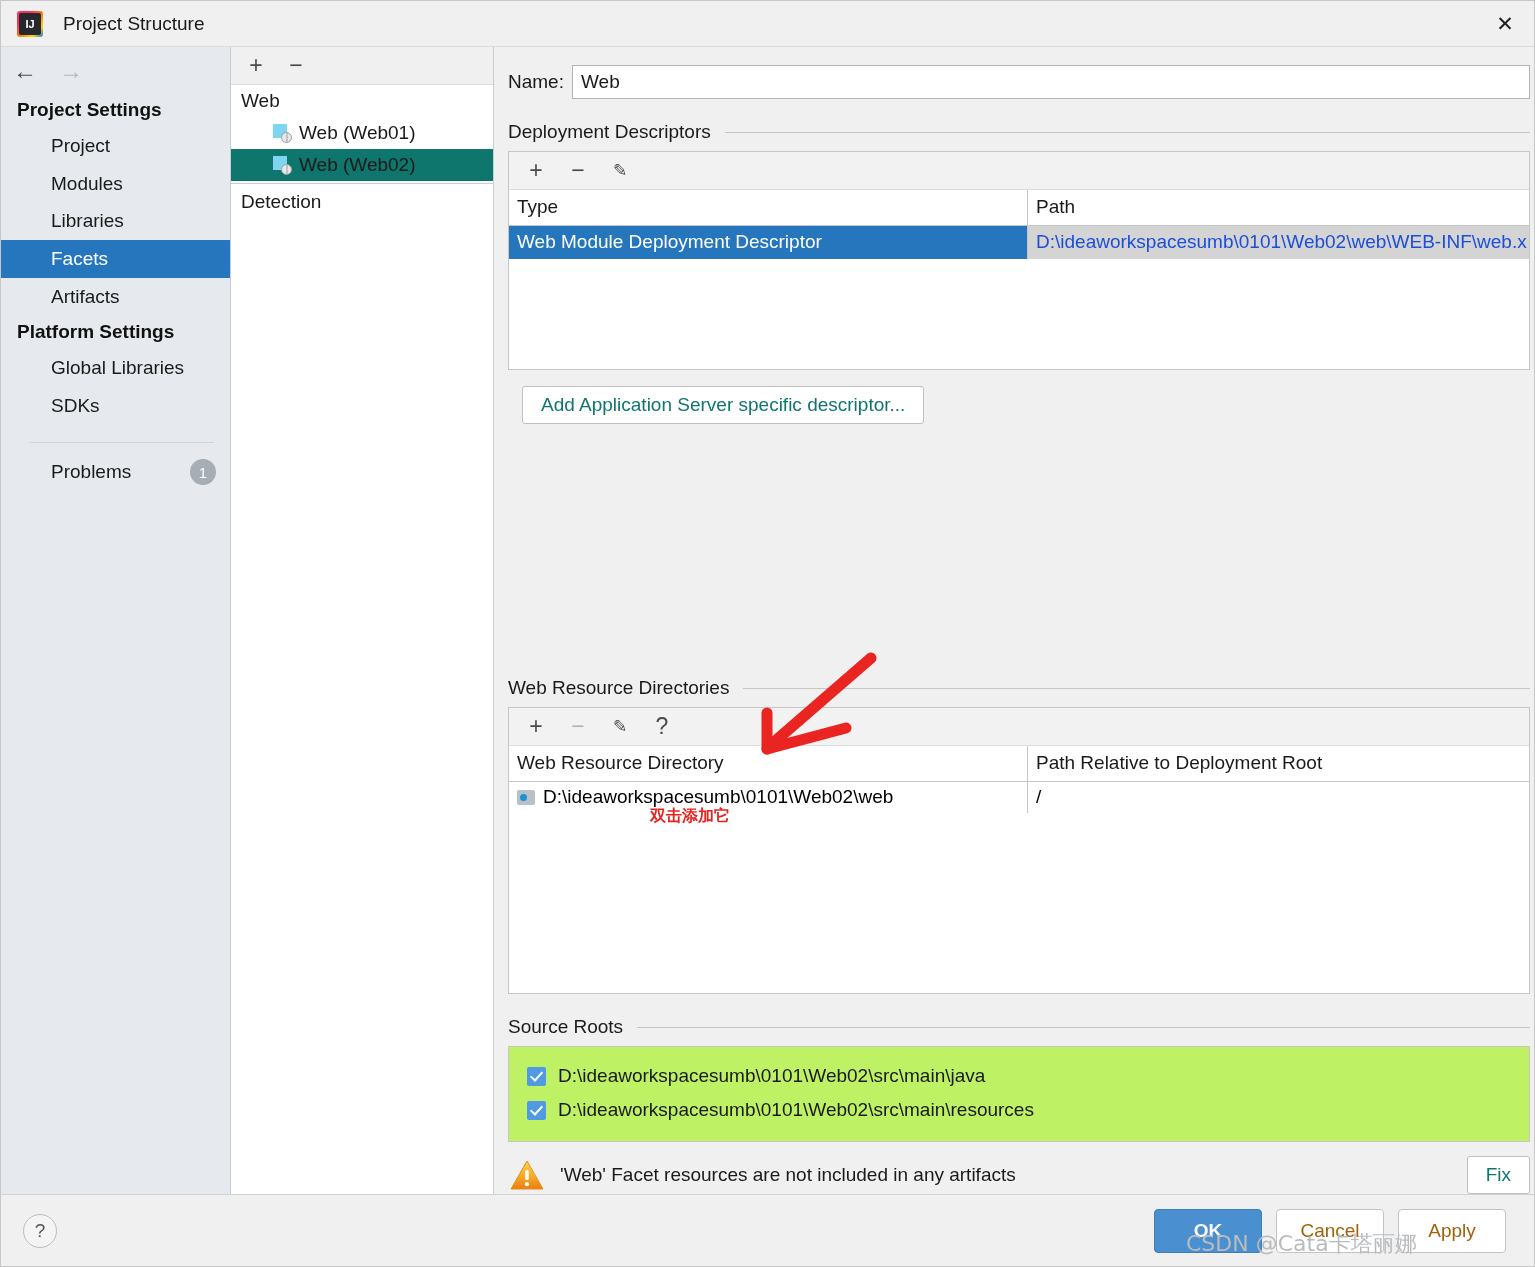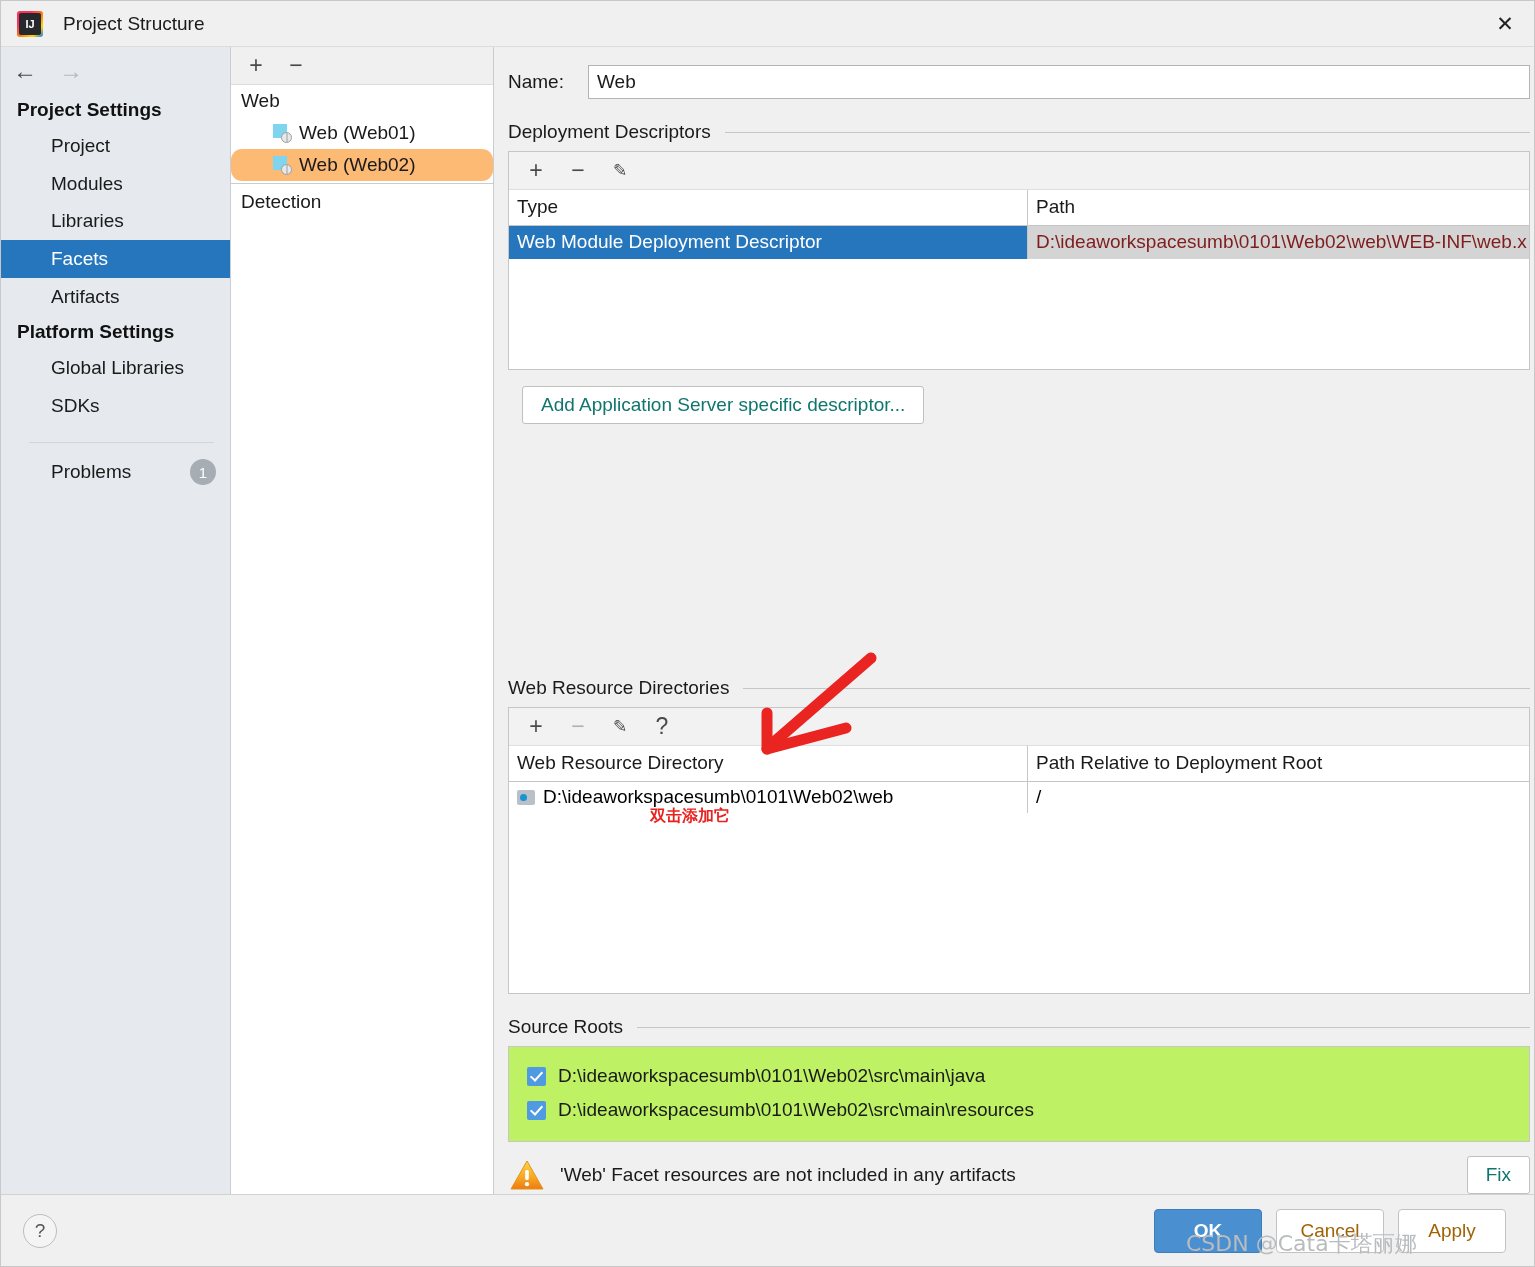--- a/index.html
+++ b/index.html
@@ -113,21 +113,21 @@
   .tree-root {
     font-size: 19px; color: #1a1a1a;
     padding: 5px 0 5px 10px;
   }
   .tree-leaf {
     font-size: 19px; color: #1a1a1a;
     padding: 5px 0 5px 42px;
     display: flex; align-items: center; gap: 8px;
     cursor: pointer;
   }
-  .tree-leaf.selected { background: #fdba74; border-radius: 11px; }
+  .tree-leaf.selected { background: #0f766e; }
   .facet-icon {
     width: 18px; height: 18px; position: relative; flex: none;
   }
   .facet-icon .sq {
     position: absolute; left: 0; top: 0;
     width: 14px; height: 14px; background: #7fd5ef;
   }
   .facet-icon .globe {
     position: absolute; right: -1px; bottom: -1px;
     width: 11px; height: 11px; border-radius: 50%;
@@ -139,21 +139,21 @@
   }
   .tree-sep { height: 1px; background: #c9cdd1; margin: 2px 0; }
 
   
   .main {
     flex: 1; background: #f0f0f0;
     padding: 18px 0 0 0;
     display: flex; flex-direction: column; min-width: 0;
     overflow: hidden;
   }
-  .name-row { display: flex; align-items: center; padding: 0 4px 0 14px; gap: 24px; }
+  .name-row { display: flex; align-items: center; padding: 0 4px 0 14px; gap: 8px; }
   .name-label { font-size: 19px; color: #1a1a1a; }
   .name-input {
     flex: 1; height: 34px;
     background: #ffffff; border: 1px solid #b4b4b4;
     font-size: 19px; color: #1a1a1a;
     padding: 0 8px; outline: none;
     font-family: "Liberation Sans", sans-serif;
   }
 
   .section { padding: 0 4px 0 14px; }
@@ -172,21 +172,21 @@
   }
   .tbl-header {
     display: flex; background: #ffffff;
     border-bottom: 1px solid #c6c6c6;
     font-size: 19px; color: #1a1a1a;
   }
   .tbl-header .th { padding: 6px 0 7px 8px; }
   .tbl-row { display: flex; font-size: 19px; }
   .tbl-row .td { padding: 5px 0 6px 8px; white-space: nowrap; overflow: hidden; }
   .tbl-row.selected .td.type { background: #2576bd; color: #ffffff; }
-  .tbl-row.selected .td.path { background: #d4d4d4; color: #7f1d1d; }
+  .tbl-row.selected .td.path { background: #d4d4d4; color: #1d4ed8; }
   .col-a { width: 519px; min-width: 519px; border-right: 1px solid #c6c6c6; }
   .col-b { flex: 1; min-width: 0; }
 
   .dd-blank { height: 110px; background: #ffffff; }
 
   .btn {
     font-size: 19px; color: #0f766e;
     background: #ffffff; border: 1px solid #c0c0c0;
     border-radius: 3px; padding: 7px 18px;
     cursor: pointer;

